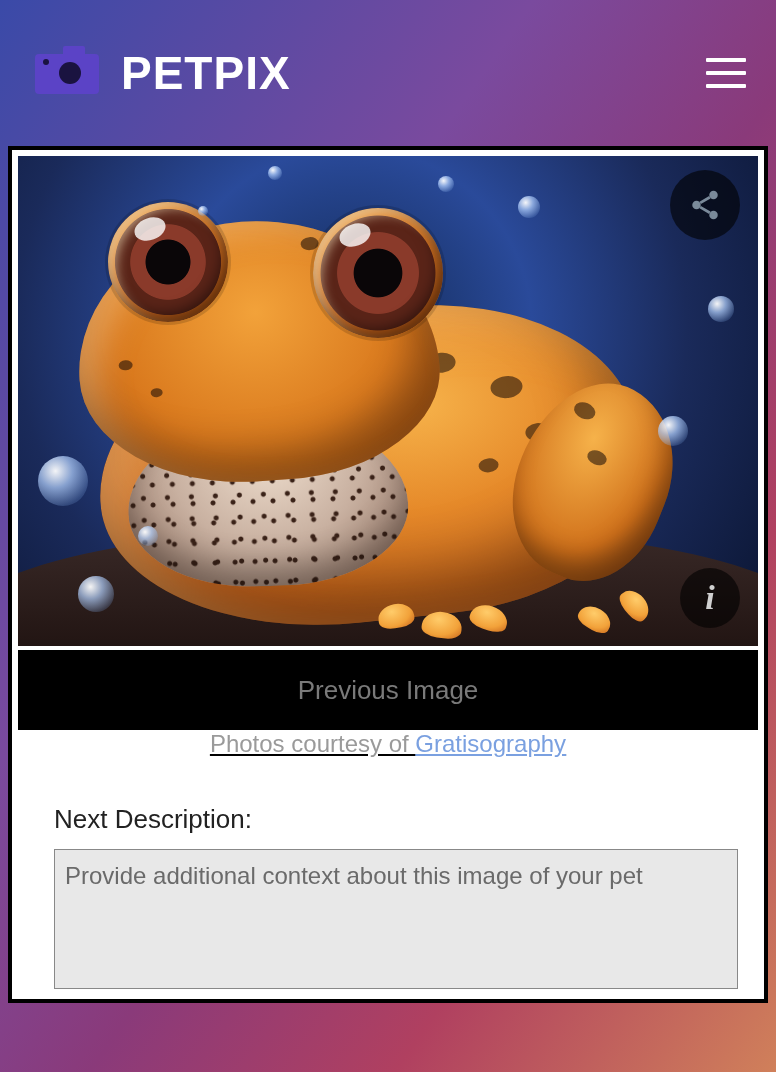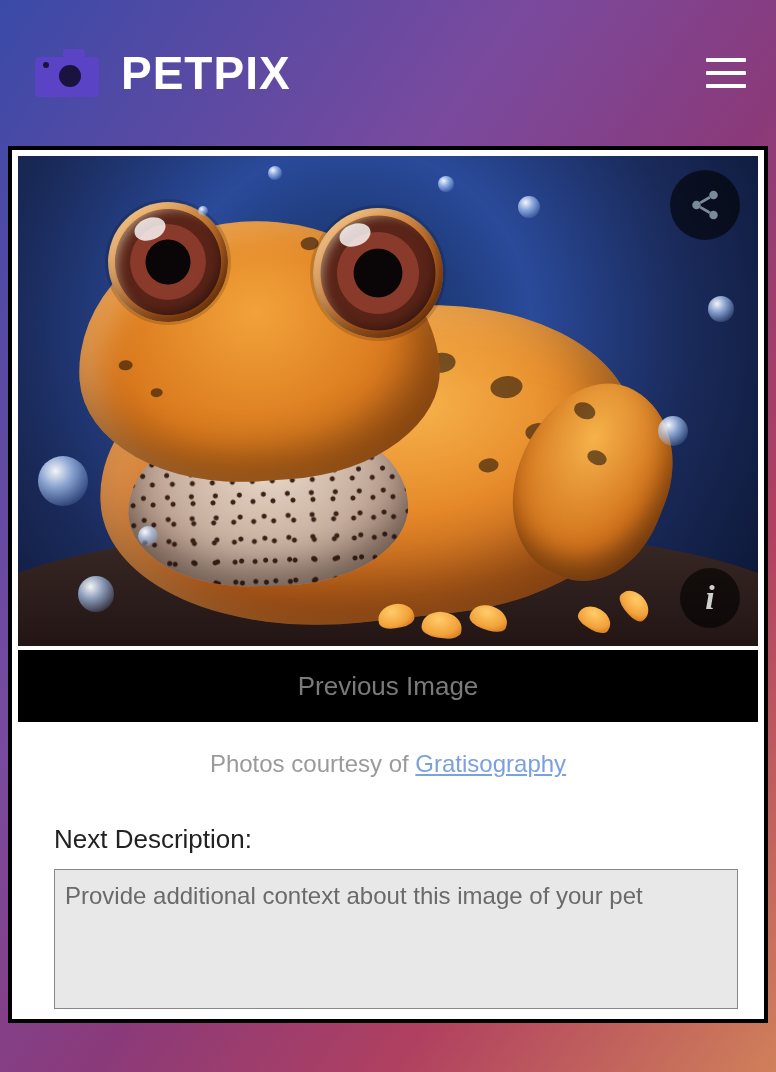--- a/index.html
+++ b/index.html
@@ -11,21 +11,20 @@
   
   .header {
     height: 146px;
     display: flex;
     align-items: center;
     justify-content: space-between;
     padding: 0 30px 0 35px;
   }
   .brand {
     display: flex;
-    align-items: center;
     gap: 22px;
   }
   .brand-title {
     color: #fff;
     font-size: 46px;
     font-weight: 800;
     letter-spacing: 1px;
   }
   .camera-icon {
     width: 64px;
@@ -244,37 +243,37 @@
   }
 
   
   .nav-row {
     display: flex;
     gap: 4px;
     margin-top: 4px;
   }
   .nav-btn {
     flex: 1;
-    height: 72px;
+    height: 80px;
     background: #000;
     display: flex;
     align-items: center;
     justify-content: center;
     font-size: 26px;
     cursor: pointer;
     user-select: none;
   }
   .nav-btn.disabled { color: #7a7a7a; }
   .nav-btn.enabled { color: #fff; font-weight: 500; }
 
   
   .credit {
     text-align: center;
-    margin-top: 28px;
     font-size: 24px;
+    text-decoration: underline;
   }
   .credit-text { color: #9a9a9a; }
   .credit-link { color: #7aa0e0; text-decoration: underline; cursor: pointer; }
 
   
   .desc-block { padding: 0 36px; margin-top: 46px; }
   .desc-label { font-size: 26px; color: #222; margin-bottom: 14px; }
   .desc-field {
     width: 684px;
     height: 140px;

